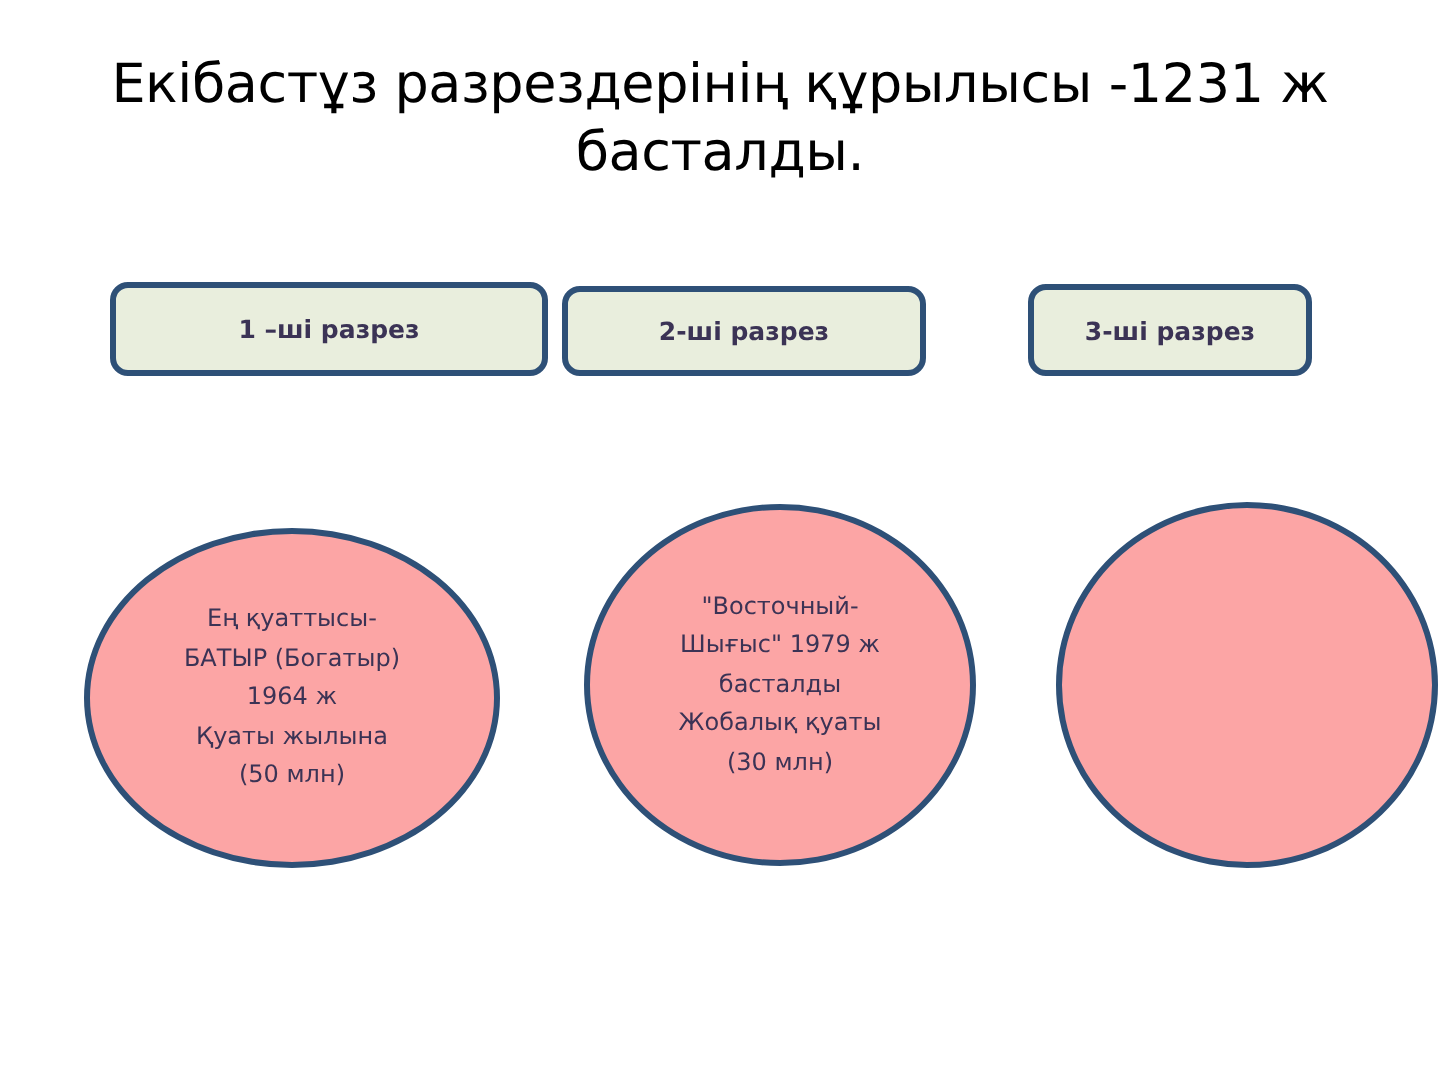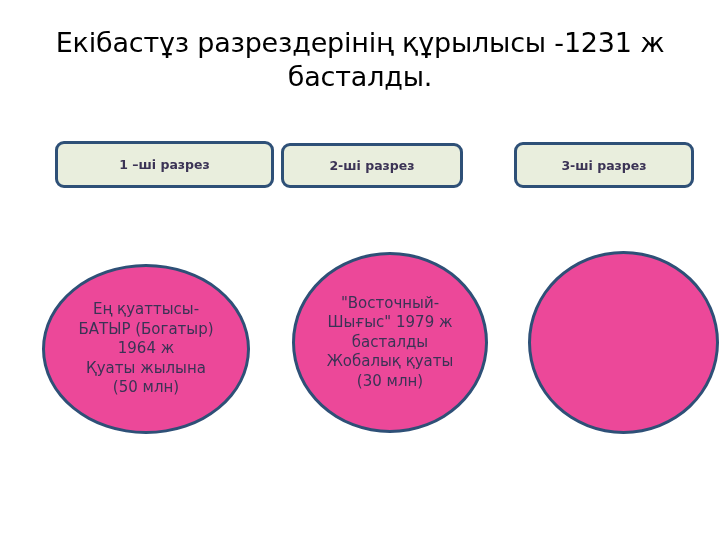--- a/index.html
+++ b/index.html
@@ -48,35 +48,35 @@
     justify-content: center;
     text-align: center;
     font-family: "DejaVu Sans", sans-serif;
     font-size: 12.5px;
     font-weight: 700;
     color: #3B3355;
     line-height: 15px;
   }
   #box-1 { left: 43px;  top: 141px; width: 219px; height: 47px; margin-left: 12px; }
   #box-2 { left: 281px; top: 143px; width: 182px; height: 45px; }
-  #box-3 { left: 514px; top: 142px; width: 180px; height: 46px; }
+  #box-3 { left: 514px; top: 142px; width: 142px; height: 46px; }
 
   
   .ellipse {
     position: absolute;
     box-sizing: border-box;
-    background: #ec4899;
+    background: #fca5a5;
     border: 3px solid #2E5077;
     border-radius: 50%;
     display: flex;
     align-items: center;
     justify-content: center;
     text-align: center;
     font-family: "DejaVu Sans", sans-serif;
-    font-size: 15px;
+    font-size: 12px;
     font-weight: 400;
     color: #3B3355;
     line-height: 19.5px;
     white-space: pre-line;
     padding: 6px 12px;
   }
   #ellipse-1 { left: 42px;  top: 264px; width: 208px; height: 170px; }
   #ellipse-2 { left: 292px; top: 252px; width: 196px; height: 181px; }
   #ellipse-3 { left: 528px; top: 251px; width: 191px; height: 183px; }
 </style>

